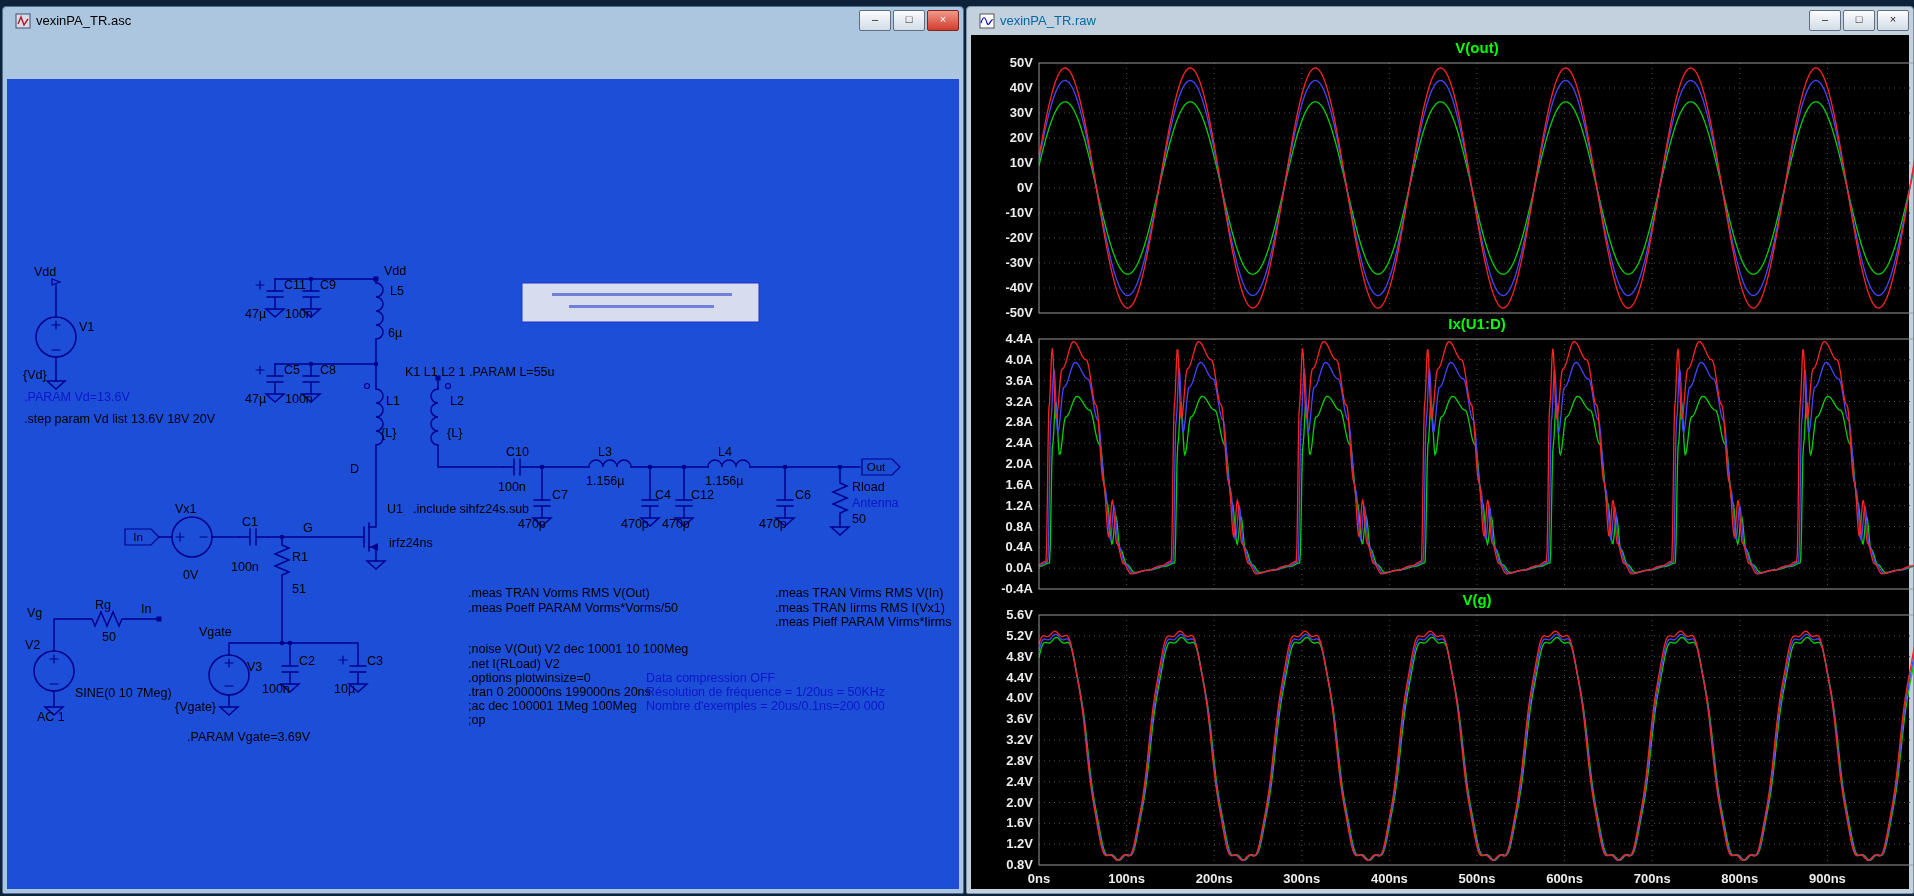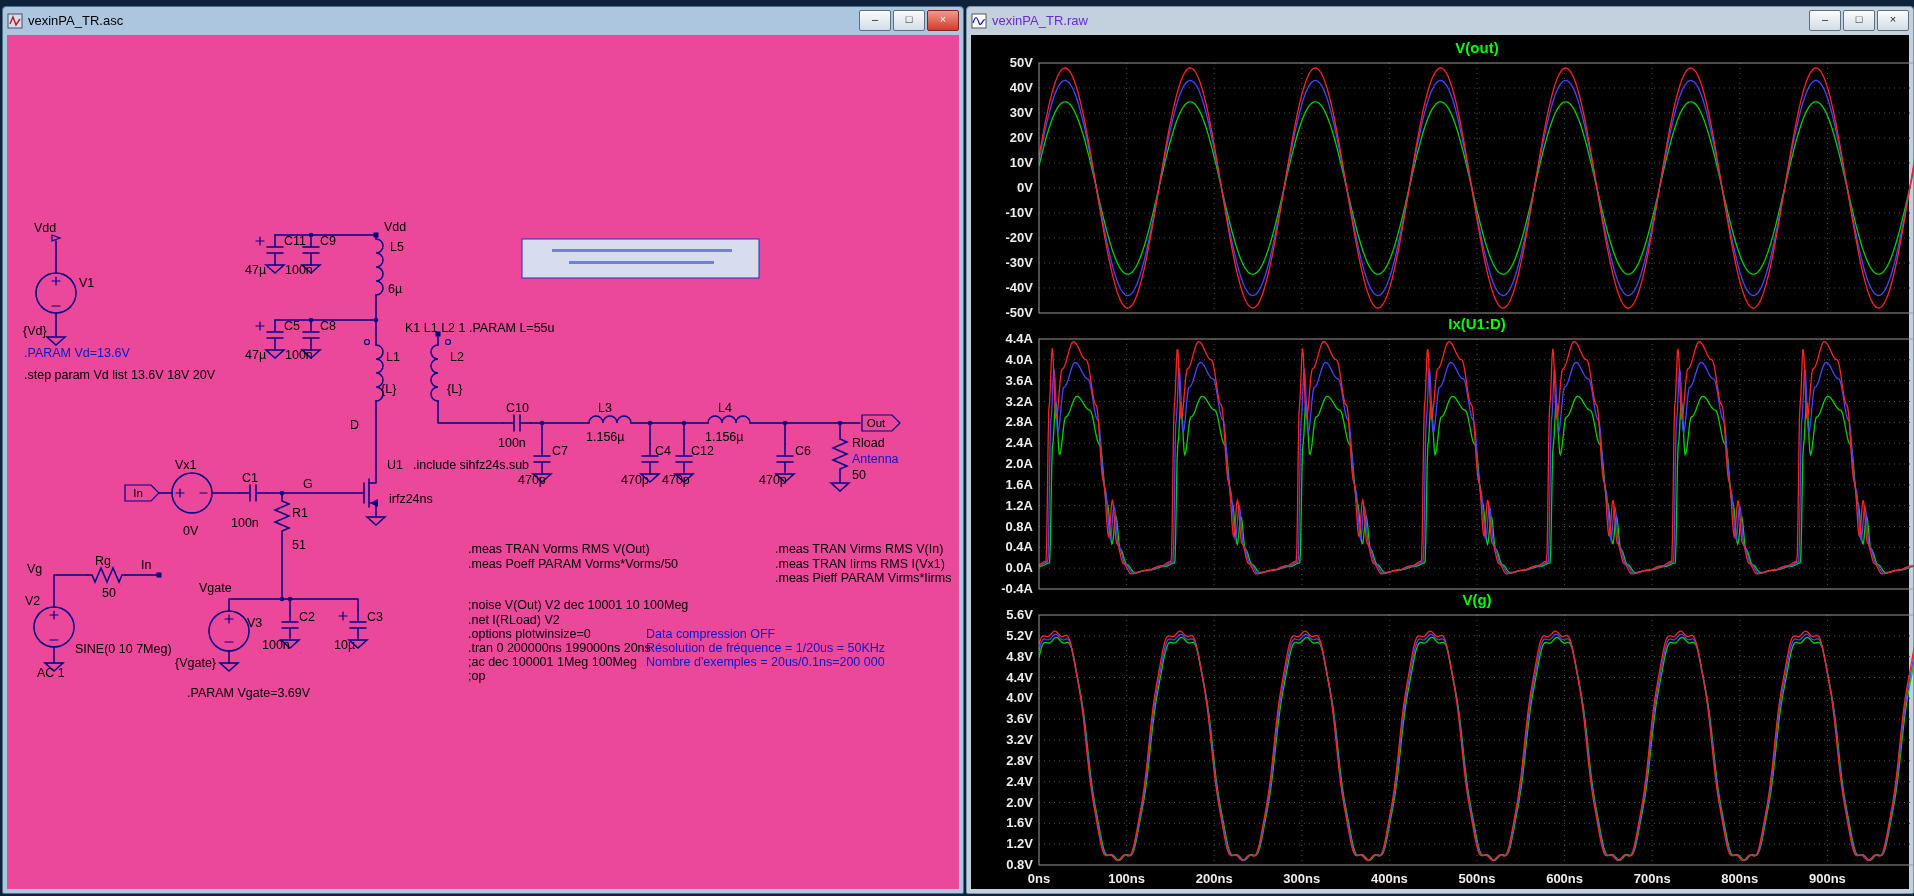--- a/index.html
+++ b/index.html
@@ -1,29 +1,29 @@
 <!DOCTYPE html>
 <html><head>
 <meta charset="utf-8">
 <style>
   html,body{margin:0;padding:0;}
   body{width:1914px;height:896px;background:#0e2239;position:relative;overflow:hidden;
        font-family:"Liberation Sans",sans-serif;}
   .window{position:absolute;background:#adc6e0;border:1px solid #4e6f94;border-radius:4px 4px 2px 2px;}
   .window.inactive{background:#c3d0de;border-color:#7d93a9;}
-  .titlebar{height:27px;display:flex;align-items:center;padding:0 4px;}
+  .titlebar{height:27px;display:flex;align-items:center;padding:0 4px;margin-left:8px;}
   .titletext{font-size:13px;color:#000;margin-left:5px;white-space:nowrap;}
-  .inactive .titletext{color:#6d28d9;}
+  .inactive .titletext{color:#0369a1;}
   .winbtns{margin-left:auto;display:flex;gap:2px;}
   .wbtn{width:30px;height:19px;border:1px solid #5e6f80;border-radius:2px;
         background:linear-gradient(#fbfcfd,#d3dce6);font-size:11px;line-height:17px;
         text-align:center;color:#222;cursor:default;}
   .wbtn.close-active{background:linear-gradient(#f09a8c,#d23b2b);border-color:#7e251c;color:#fff;}
   .client{position:absolute;left:4px;right:4px;top:28px;bottom:4px;}
-  .schem-client{background:#ec4899;}
+  .schem-client{background:#1d4ed8;margin-top:44px;}
   .plot-client{background:#000;padding-left:16px;}
   svg text{font-family:"Liberation Sans",sans-serif;}
   #schematic text{font-size:12.5px;fill:#000;}
   #schematic text.b{fill:#0b17c9;}
   #schematic .w{stroke:#00008b;stroke-width:1.5;fill:none;stroke-linecap:round;}
   #schematic .thin{stroke-width:1.2;}
   #schematic .dotf{fill:#00008b;stroke:none;}
   .appicon{display:block;}
 </style>
 </head>

